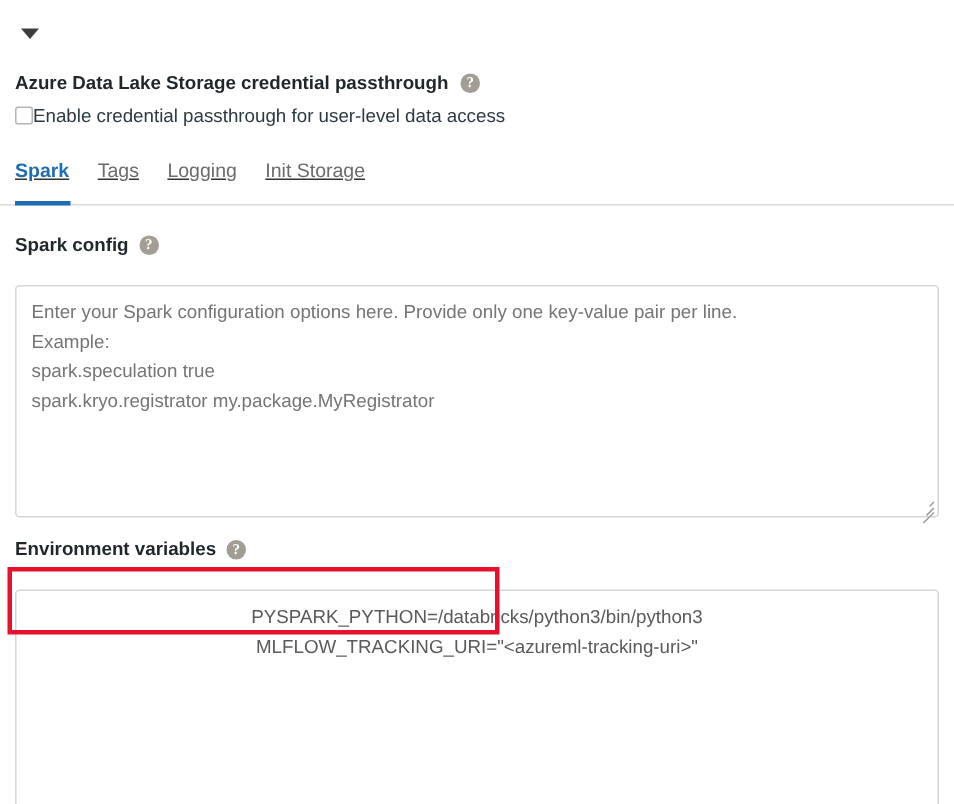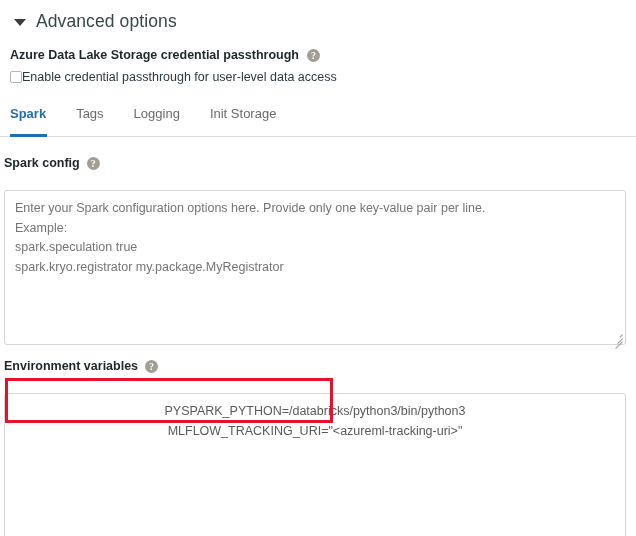--- a/index.html
+++ b/index.html
@@ -90,22 +90,23 @@
   
   .tabs {
     margin-top: 22px;
     position: relative;
     height: 31px;
   }
   .tabs-strip {
     display: flex;
     align-items: flex-start;
     padding-left: 10px;
-    gap: 30px;
+    gap: 19px;
     height: 28px;
+    text-decoration: underline;
   }
   .tab {
     font-size: 13px;
     color: #6b6b6b;
     padding-bottom: 8px;
     cursor: pointer;
     white-space: nowrap;
   }
   .tab.active {
     color: #1f6eb5;
@@ -123,21 +124,21 @@
     position: absolute;
     left: 10px;
     bottom: 0;
     width: 37px;
     height: 3px;
     background: #1f6eb5;
   }
 
   
   .config-group {
-    padding-left: 4px;
+    padding-left: 10px;
     padding-right: 10px;
   }
   .group-label {
     font-size: 12.5px;
     font-weight: bold;
     color: #1f272b;
     display: flex;
     align-items: center;
     gap: 7px;
   }
@@ -191,21 +192,20 @@
     border: 3px solid #e8112d;
     box-sizing: border-box;
     pointer-events: none;
   }
 </style>
 </head>
 <body>
 
 <div class="section-header">
   <span class="caret"></span>
-  <span class="section-title">Advanced options</span>
 </div>
 
 <div class="passthrough">
   <div class="field-label">
     <span>Azure Data Lake Storage credential passthrough</span>
     <span class="help-icon">?</span>
   </div>
   <div class="checkbox-row">
     <span class="checkbox"></span>
     <span class="checkbox-label">Enable credential passthrough for user-level data access</span>

